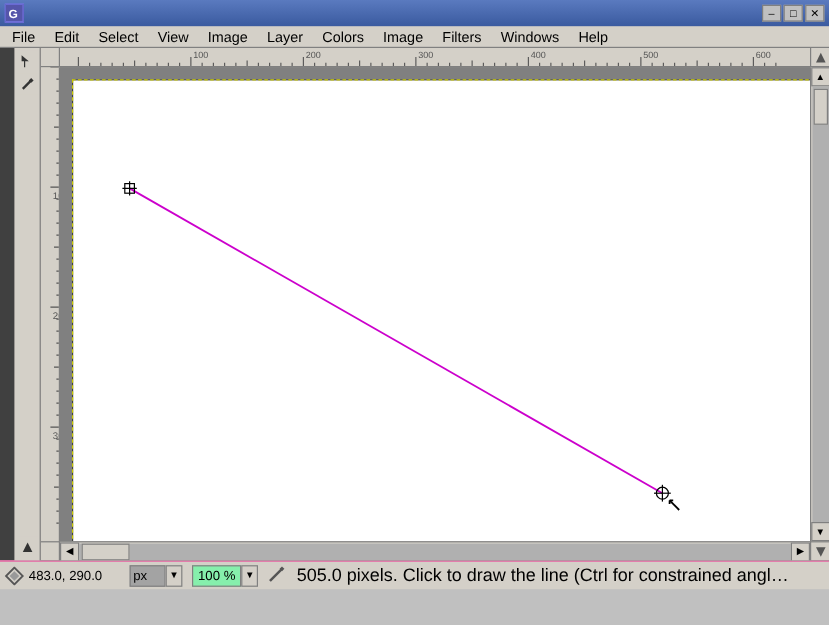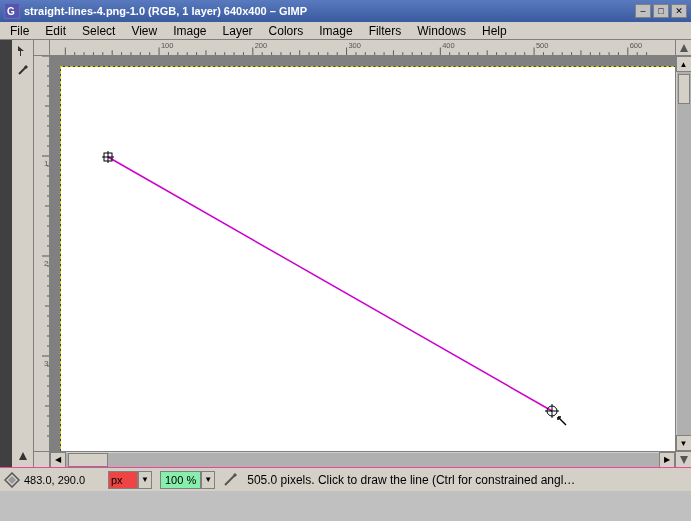--- a/index.html
+++ b/index.html
@@ -278,21 +278,21 @@
       padding: 0 4px;
       gap: 4px;
       font-size: 11px;
     }
     #coords {
       min-width: 80px;
     }
     #unit-select {
       display: flex;
       align-items: center;
-      background: #ef4444;
+      background: #a3a3a3;
       border: 1px solid #808080;
       height: 18px;
       padding: 0 2px;
       font-size: 11px;
       min-width: 30px;
     }
     .dropdown-btn {
       background: #d4d0c8;
       border: 1px solid #808080;
       height: 18px;
@@ -308,21 +308,21 @@
       align-items: center;
       background: #86efac;
       border: 1px solid #808080;
       height: 18px;
       padding: 0 4px;
       font-size: 11px;
       min-width: 40px;
     }
     #status-message {
       flex: 1;
-      font-size: 12px;
+      font-size: 15px;
       padding: 0 4px;
     }
     #navigate-icon {
       width: 16px;
       height: 16px;
       font-size: 14px;
       display: flex;
       align-items: center;
       justify-content: center;
     }
@@ -352,21 +352,20 @@
 <body>
 
 <div id="title-bar">
   <div id="title-bar-left">
     <div id="title-icon">
       <svg width="14" height="14" viewBox="0 0 14 14">
         <rect width="14" height="14" fill="#5555aa"></rect>
         <text x="2" y="11" fill="white" font-size="10" font-weight="bold">G</text>
       </svg>
     </div>
-    <span id="title-text">straight-lines-4.png-1.0 (RGB, 1 layer) 640x400 – GIMP</span>
   </div>
   <div id="title-buttons">
     <div class="title-btn">–</div>
     <div class="title-btn">□</div>
     <div class="title-btn">✕</div>
   </div>
 </div>
 
 <div id="menu-bar">
 

